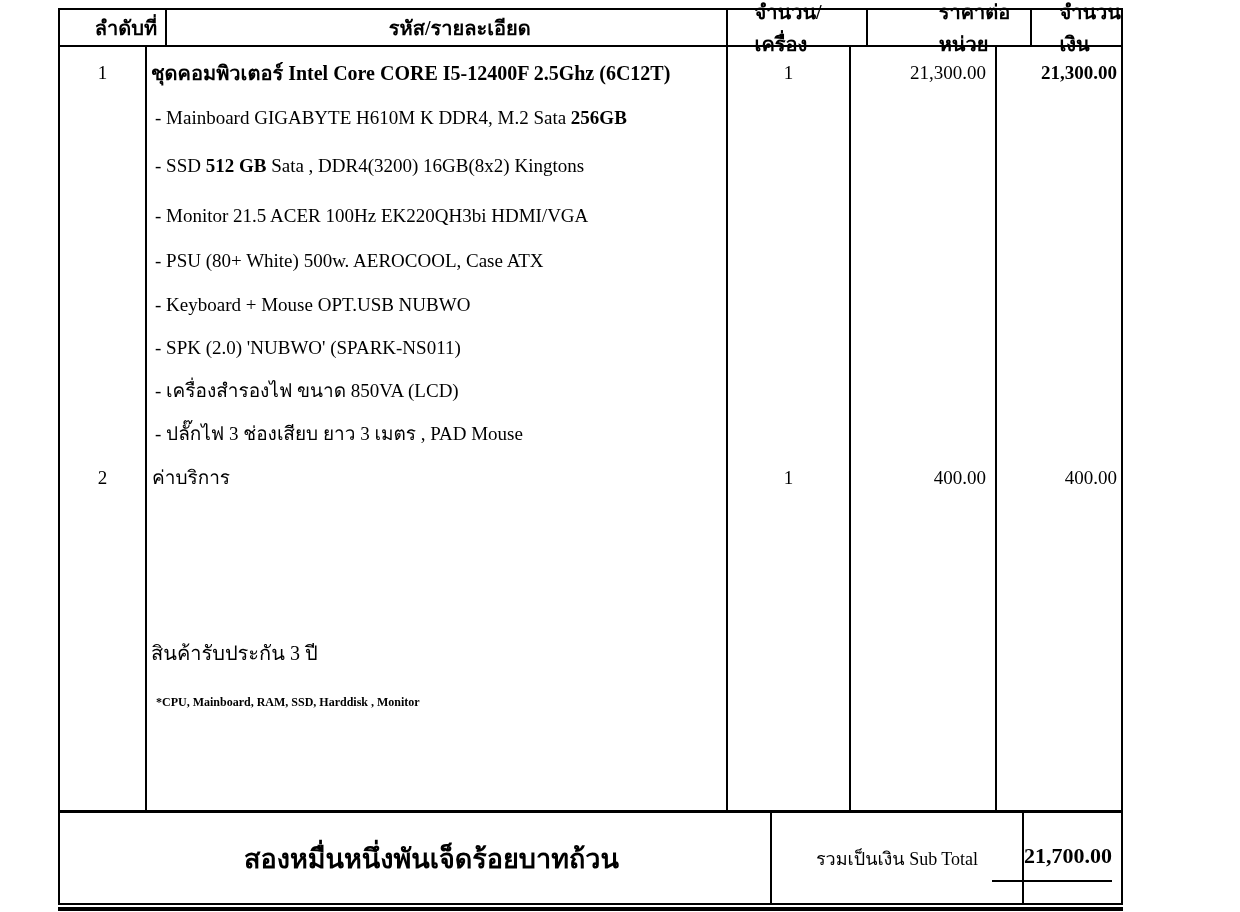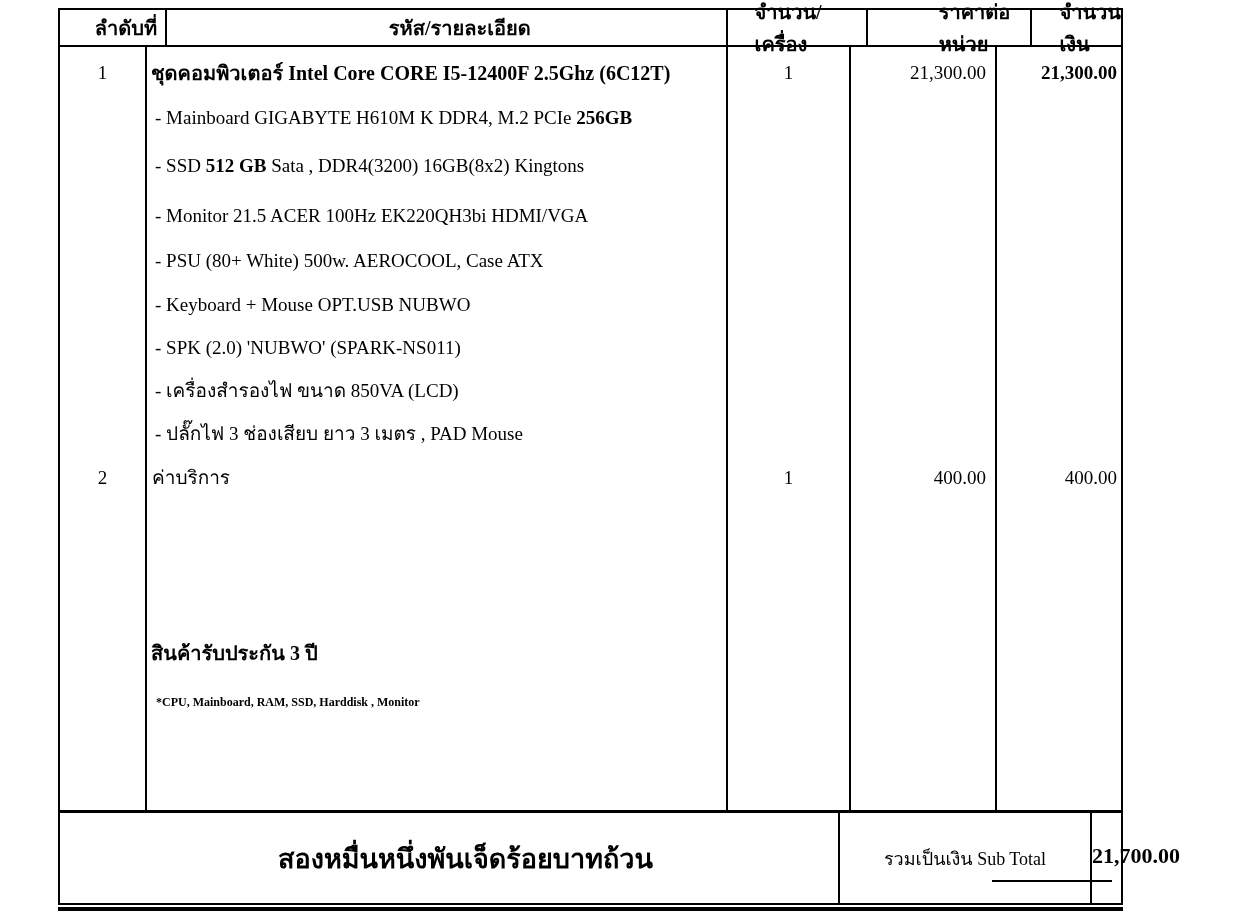--- a/index.html
+++ b/index.html
@@ -55,21 +55,21 @@
     border-right: 2px solid #000;
     font-size: 19px;
   }
   .body-col:last-child { border-right: none; }
   .abs { position: absolute; line-height: 26px; white-space: nowrap; text-align: right; }
   .center-block { left: 0; right: 0; text-align: center; white-space: normal; }
   .right-block  { left: 0; right: 0; text-align: right; }
   .desc-line { left: 8px; }
   .title-line { left: 4px; font-weight: bold; font-size: 20px; }
   .bold-seg { font-weight: bold; }
-  .warranty-line { left: 4px; font-weight: bold; font-size: 20px; }
+  .warranty-line { left: 4px; font-weight: normal; font-size: 20px; }
   .warranty-line2 { left: 9px; font-weight: bold; font-size: 12px; }
   .unit-pad   { padding-right: 9px; }
   .amount-pad { padding-right: 4px; }
   .amount-bold { font-weight: bold; }
   
   .footer-row {
     display: flex;
     height: 95px;
     border-left: 2px solid #000;
     border-right: 2px solid #000;
@@ -78,21 +78,21 @@
   }
   .footer-cell {
     position: relative;
     height: 100%;
     border-right: 2px solid #000;
     display: flex;
     align-items: center;
     justify-content: center;
   }
   .footer-cell:last-child { border-right: none; }
-  .fw-words { width: 780px; padding-left: 33px; }
+  .fw-words { width: 712px; padding-left: 33px; }
   .fw-label { width: 252px; }
   .fw-total { width: 141px; flex: 1; display: block; }
   .amount-words { font-weight: bold; font-size: 27px; }
   .subtotal-label { font-weight: normal; font-size: 18px; }
   .subtotal-value {
     position: absolute;
     top: 30px;
     left: 0; right: 0;
     text-align: right;
     padding-right: 13px;
@@ -131,21 +131,21 @@
     <div class="body-row">
 
       <div class="body-col w-no">
         <div class="abs center-block" style="top:13px">1</div>
         <div class="abs center-block" style="top:418px">2</div>
       </div>
 
       <div class="body-col w-desc">
         <div class="abs title-line" style="top:13px">ชุดคอมพิวเตอร์ Intel Core CORE I5-12400F 2.5Ghz (6C12T)</div>
 
-        <div class="abs desc-line" style="top:58px"><span>- Mainboard  GIGABYTE H610M K DDR4,  M.2 PCIe </span><span class="bold-seg">256GB</span><span></span></div>
+        <div class="abs desc-line" style="top:58px"><span>- Mainboard  GIGABYTE H610M K DDR4,  M.2 Sata </span><span class="bold-seg">256GB</span><span></span></div>
 
         <div class="abs desc-line" style="top:106px"><span>- SSD </span><span class="bold-seg">512 GB</span><span> Sata , DDR4(3200) 16GB(8x2) Kingtons</span></div>
 
         <div class="abs desc-line" style="top:156px"><span>- Monitor 21.5 ACER 100Hz EK220QH3bi HDMI/VGA</span><span class="bold-seg"></span><span></span></div>
 
         <div class="abs desc-line" style="top:201px"><span>- PSU (80+ White) 500w. AEROCOOL, Case ATX</span><span class="bold-seg"></span><span></span></div>
 
         <div class="abs desc-line" style="top:245px"><span>- Keyboard + Mouse OPT.USB NUBWO</span><span class="bold-seg"></span><span></span></div>
 
         <div class="abs desc-line" style="top:288px"><span>- SPK (2.0) 'NUBWO' (SPARK-NS011)</span><span class="bold-seg"></span><span></span></div>

